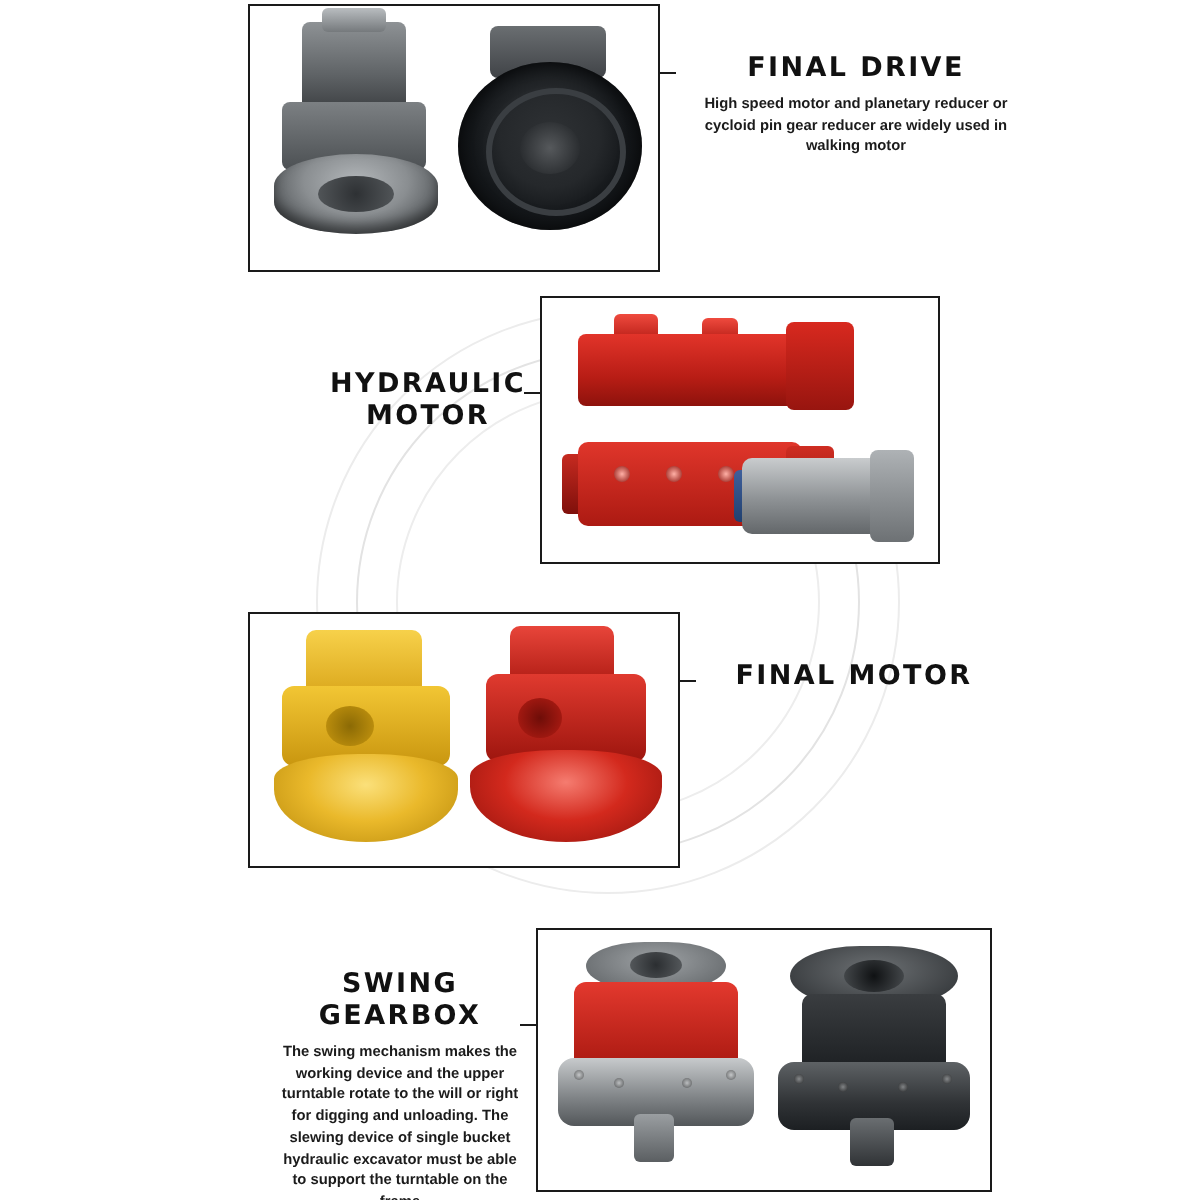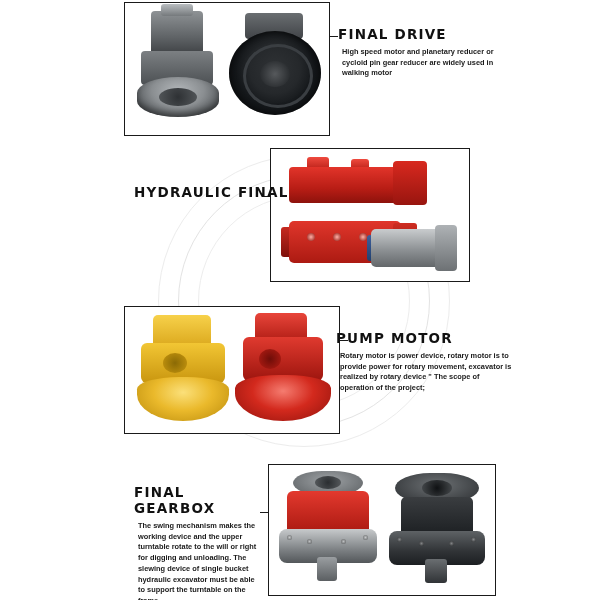--- a/index.html
+++ b/index.html
@@ -52,20 +52,21 @@
   .conn {
     position: absolute;
     background: #1a1a1a;
     height: 1px;
   }
 
   
   .txt {
     position: absolute;
     box-sizing: border-box;
+    text-align: center;
   }
   .txt h2 {
     margin: 0 0 5px 0;
     font-size: 13.5px;
     font-weight: bold;
     letter-spacing: 1.2px;
     color: #111111;
     font-family: "DejaVu Sans", sans-serif;
   }
   .txt p {
@@ -348,42 +349,41 @@
       <div class="part hp-right">
         <div class="gblue"></div>
           <div class="gbody"></div>
           <div class="gcap"></div>
       </div>
     </div>
   </div>
   <div class="conn" style="left:262px; top:196px; width:8px;"></div>
 
   <div class="txt" style="left:134px; top:184px; width:160px;">
-    <h2>HYDRAULIC FINAL</h2>
+    <h2>HYDRAULIC MOTOR</h2>
   </div>
 
   <div class="panel" style="left:124px; top:306px; width:216px; height:128px;">
     <div class="photo-inner">
       <div class="part sm-yellow">
         <div class="top"></div>
           <div class="mid"></div>
           <div class="base"></div>
       </div>
       <div class="part sm-red">
         <div class="top"></div>
           <div class="mid"></div>
           <div class="base"></div>
       </div>
     </div>
   </div>
   <div class="conn" style="left:340px; top:340px; width:8px;"></div>
 
   <div class="txt" style="left:336px; top:330px; width:182px;">
-    <h2>PUMP MOTOR</h2>
-    <p>Rotary motor is power device, rotary motor is to provide power for rotary movement, excavator is realized by rotary device " The scope of operation of the project;</p>
+    <h2>FINAL MOTOR</h2>
   </div>
 
   <div class="panel" style="left:268px; top:464px; width:228px; height:132px;">
     <div class="photo-inner">
       <div class="part sg-red">
         <div class="plate"></div>
           <div class="body"></div>
           <div class="flange"></div>
           <div class="shaft"></div>
         <div class="bolts">
@@ -403,17 +403,17 @@
           <div class="bolt" style="left:32px; top:68px;"></div>
           <div class="bolt" style="left:62px; top:68px;"></div>
           <div class="bolt" style="left:84px; top:64px;"></div>
         </div>
       </div>
     </div>
   </div>
   <div class="conn" style="left:260px; top:512px; width:8px;"></div>
 
   <div class="txt" style="left:134px; top:484px; width:132px;">
-    <h2>FINAL GEARBOX</h2>
+    <h2>SWING GEARBOX</h2>
     <p>The swing mechanism makes the working device and the upper turntable rotate to the will or right for digging and unloading. The slewing device of single bucket hydraulic excavator must be able to support the turntable on the frame</p>
   </div>
 
 </div>
 
 </body></html>

